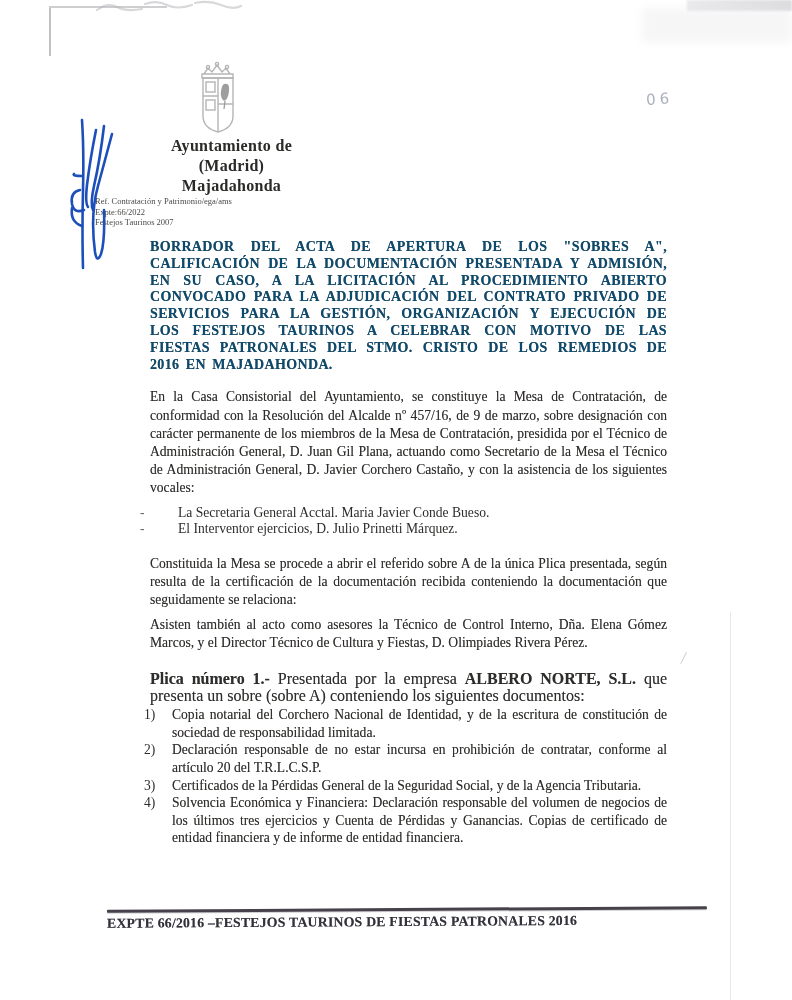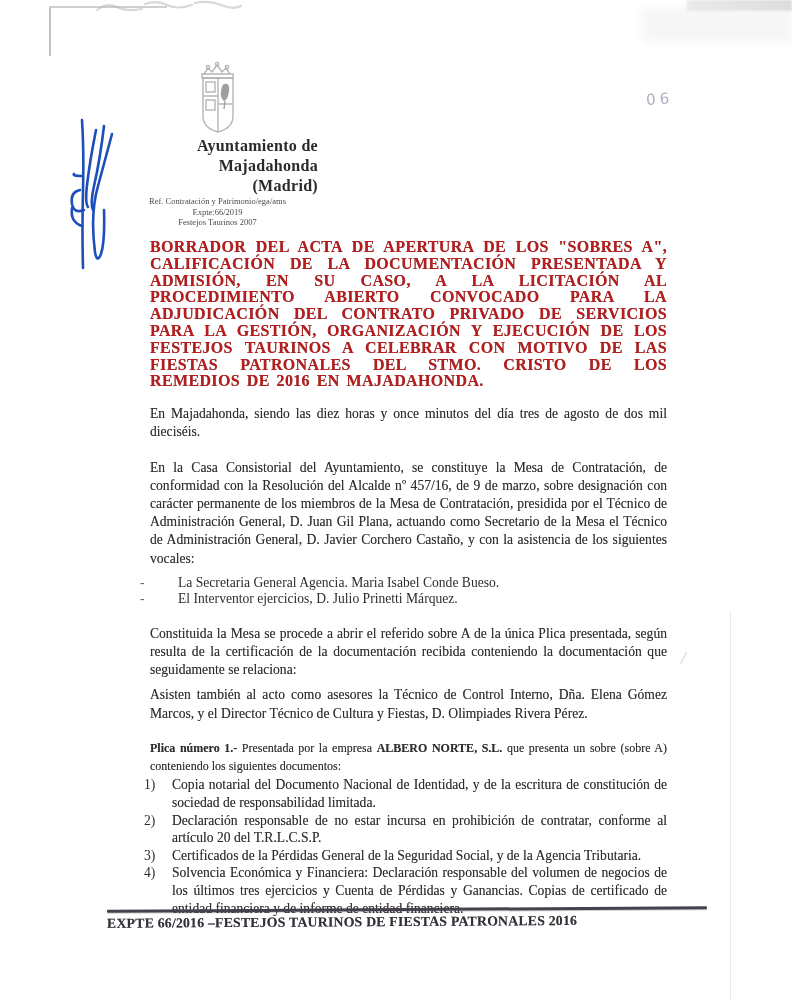--- a/index.html
+++ b/index.html
@@ -25,42 +25,42 @@
   .page-number-mark { position:absolute; left:646px; top:90px; font-size:15px;
     color:#8f96a8; opacity:.75; letter-spacing:4px; transform:rotate(-4deg);
     font-family:"DejaVu Sans", sans-serif; }
   .slash-mark { position:absolute; left:681px; top:648px; color:#bdbdc3; font-size:18px;
     transform:rotate(8deg); opacity:.8; }
   .right-faint-line { position:absolute; left:730px; top:612px; width:1px; height:388px;
     background:#e8e8ec; }
 
   
   .coat-of-arms { position:absolute; left:186px; top:60px; }
-  .org-block { position:absolute; left:103px; top:136px; width:215px; text-align:right; }
+  .org-block { position:absolute; left:124px; top:136px; width:215px; text-align:center; }
   .org-line { font-weight:bold; font-size:16px; line-height:20px; letter-spacing:.3px; color:#2a2a28; }
-  .ref-block { position:absolute; left:95px; top:196px; width:245px; text-align:center;
+  .ref-block { position:absolute; left:95px; top:196px; width:245px; 
     font-size:8.5px; line-height:10.5px; color:#4a4a48; }
   .signature { position:absolute; left:52px; top:112px; }
 
   
   .text-col { position:absolute; left:150px; top:239px; width:517px; }
   .doc-title {
-    font-weight:bold; font-size:16px; line-height:16.8px;
+    font-weight:bold; font-size:14px; line-height:16.8px;
     text-align:justify; letter-spacing:.35px; word-spacing:2.5px;
-    color:#b91c1c; margin-bottom:15px;
+    color:#0c4a6e; margin-bottom:15px;
     text-shadow:0 0 .5px rgba(40,38,36,.6);
   }
   .para { font-size:13.6px; line-height:18.2px; text-align:justify; margin-bottom:17px;
     text-shadow:0 0 .4px rgba(46,45,43,.45); }
   .para.tight { margin-bottom:7px; }
   .vocales { margin:0 0 17px 0; }
   .vocal-row { display:flex; font-size:13.6px; line-height:16.5px; }
   .vocal-row .vm { width:34px; color:#6a6a68; padding-left:-6px; }
   .vocal-row .vm { margin-left:-10px; width:38px; }
-  .plica-para { font-size:12px; line-height:17.8px; text-align:justify; margin-bottom:1px;
+  .plica-para { font-size:16px; line-height:17.8px; text-align:justify; margin-bottom:1px;
     text-shadow:0 0 .4px rgba(46,45,43,.45);margin-top:12px; }
   .doc-list { }
   .doc-item { display:flex; font-size:13.6px; line-height:17.6px; }
   .doc-item .num { width:28px; flex:0 0 28px; margin-left:-6px; }
   .doc-item .txt { flex:1; text-align:justify; text-shadow:0 0 .4px rgba(46,45,43,.45); }
 
   
   .footer { position:absolute; left:107px; top:908px; width:600px;
     transform:rotate(-.35deg); }
   .footer-rule { height:3px; background:#46414b; border-radius:1px;
@@ -98,53 +98,52 @@
       <path d="M17 36 h15 M32 44 h15"></path>
       <rect x="20" y="22" width="9" height="10"></rect>
       <rect x="20" y="40" width="9" height="10"></rect>
     </g>
     <path d="M38 24 q6 -2 5 7 q-1 9 -5 10 q-4 -3 -3 -10 q1 -6 3 -7z" fill="#8d8d90" opacity=".85"></path>
     <path d="M39 41 l-1 8" stroke="#9a9a9c" stroke-width="1.2"></path>
   </svg>
 
   <div class="org-block">
     <div class="org-line">Ayuntamiento de</div>
+    <div class="org-line">(Madrid)</div>
     <div class="org-line">Majadahonda</div>
-    <div class="org-line">(Madrid)</div>
   </div>
   <div class="ref-block">
     <div>Ref. Contratación y Patrimonio/ega/ams</div>
-    <div>Expte:66/2019</div>
+    <div>Expte:66/2022</div>
     <div>Festejos Taurinos 2007</div>
   </div>
 
   <svg class="signature" width="80" height="160" viewBox="0 0 80 160">
     <g fill="none" stroke="#1d4fba" stroke-width="2.6" stroke-linecap="round">
       <path d="M30 8 q2 30 1 70 q-1 40 0 78"></path>
       <path d="M44 18 q-6 30 -9 55 q-2 18 1 22"></path>
       <path d="M52 14 q-4 34 -10 60 q-4 18 -1 24"></path>
       <path d="M60 22 q-8 30 -14 52 q-8 28 -3 66 q2 12 6 2 q4 -12 3 -44"></path>
       <path d="M22 62 q-2 2 8 2"></path>
       <path d="M28 78 q-10 2 -8 14 q2 10 12 6"></path>
       <path d="M20 96 q-2 14 10 18"></path>
     </g>
   </svg>
 
   <div class="text-col">
 
     <div class="doc-title">BORRADOR DEL ACTA DE APERTURA DE LOS "SOBRES A", CALIFICACIÓN DE LA DOCUMENTACIÓN PRESENTADA Y ADMISIÓN, EN SU CASO, A LA LICITACIÓN AL PROCEDIMIENTO ABIERTO CONVOCADO PARA LA ADJUDICACIÓN DEL CONTRATO PRIVADO DE SERVICIOS PARA LA GESTIÓN, ORGANIZACIÓN Y EJECUCIÓN DE LOS FESTEJOS TAURINOS A CELEBRAR CON MOTIVO DE LAS FIESTAS PATRONALES DEL STMO. CRISTO DE LOS REMEDIOS DE 2016 EN MAJADAHONDA.</div>
 
-    <p class="para">En Majadahonda, siendo las diez horas y once minutos del día tres de agosto de dos mil dieciséis.</p>
 
     <p class="para tight">En la Casa Consistorial del Ayuntamiento, se constituye la Mesa de Contratación, de conformidad con la Resolución del Alcalde nº 457/16, de 9 de marzo, sobre designación con carácter permanente de los miembros de la Mesa de Contratación, presidida por el Técnico de Administración General, D. Juan Gil Plana, actuando como Secretario de la Mesa el Técnico de Administración General, D. Javier Corchero Castaño, y con la asistencia de los siguientes vocales:</p>
 
     <div class="vocales">
       <div class="vocal-row">
         <span class="vm">-</span>
-        <span>La Secretaria General Agencia. Maria Isabel Conde Bueso.</span>
+        <span>La Secretaria General Acctal. Maria Javier Conde Bueso.</span>
       </div>
       <div class="vocal-row">
         <span class="vm">-</span>
         <span>El Interventor ejercicios, D. Julio Prinetti Márquez.</span>
       </div>
     </div>
 
     <p class="para tight">Constituida la Mesa se procede a abrir el referido sobre A de la única Plica presentada, según resulta de la certificación de la documentación recibida conteniendo la documentación que seguidamente se relaciona:</p>
 
     <p class="para">Asisten también al acto como asesores la Técnico de Control Interno, Dña. Elena Gómez Marcos, y el Director Técnico de Cultura y Fiestas, D. Olimpiades Rivera Pérez.</p>
@@ -152,21 +151,21 @@
     <p class="plica-para">
       <strong>Plica número 1.-</strong>
       <span>Presentada por la empresa</span>
       <strong>ALBERO NORTE, S.L.</strong>
       <span>que presenta un sobre (sobre A) conteniendo los siguientes documentos:</span>
     </p>
 
     <div class="doc-list">
       <div class="doc-item">
         <span class="num">1)</span>
-        <span class="txt">Copia notarial del Documento Nacional de Identidad, y de la escritura de constitución de sociedad de responsabilidad limitada.</span>
+        <span class="txt">Copia notarial del Corchero Nacional de Identidad, y de la escritura de constitución de sociedad de responsabilidad limitada.</span>
       </div>
       <div class="doc-item">
         <span class="num">2)</span>
         <span class="txt">Declaración responsable de no estar incursa en prohibición de contratar, conforme al artículo 20 del T.R.L.C.S.P.</span>
       </div>
       <div class="doc-item">
         <span class="num">3)</span>
         <span class="txt">Certificados de la Pérdidas General de la Seguridad Social, y de la Agencia Tributaria.</span>
       </div>
       <div class="doc-item">

